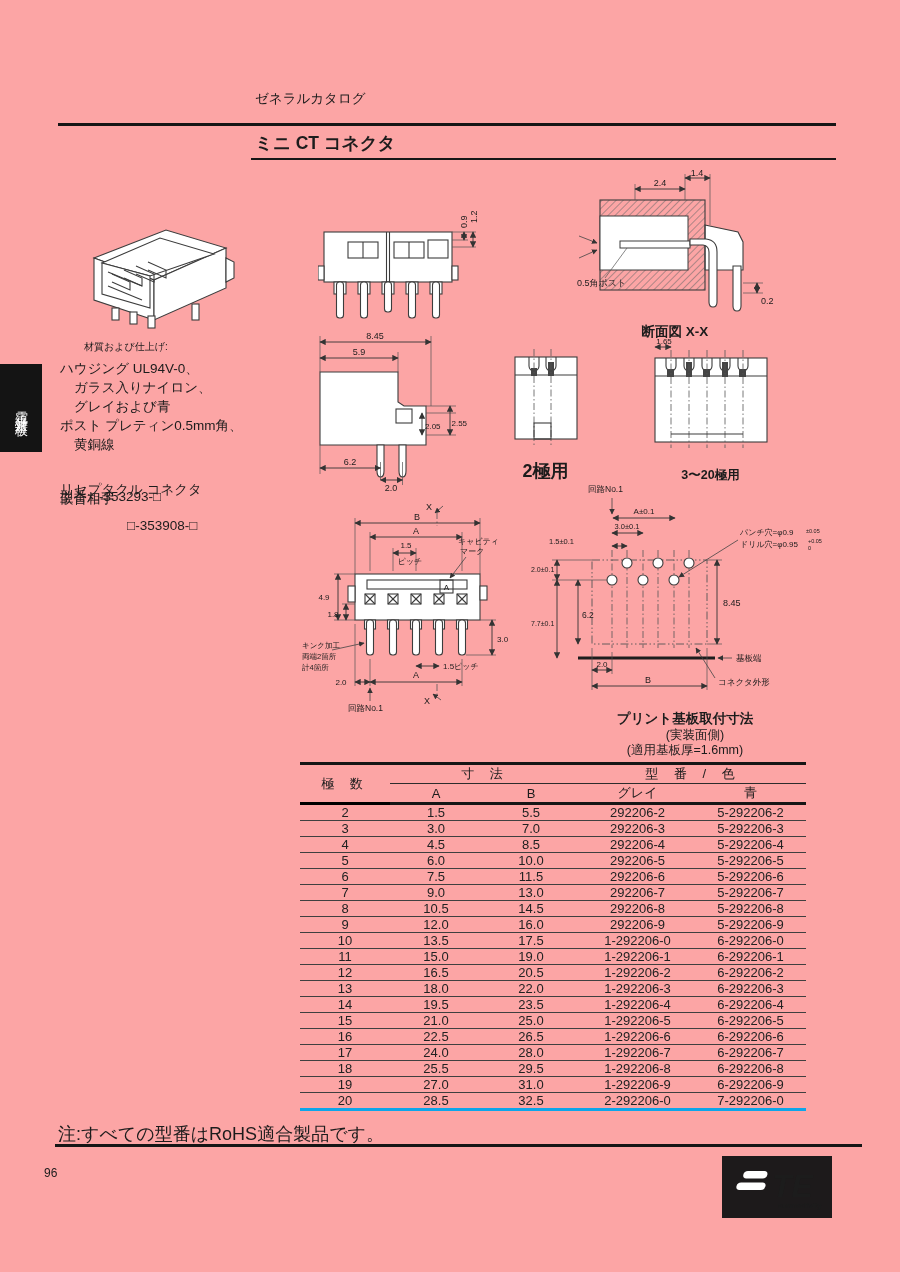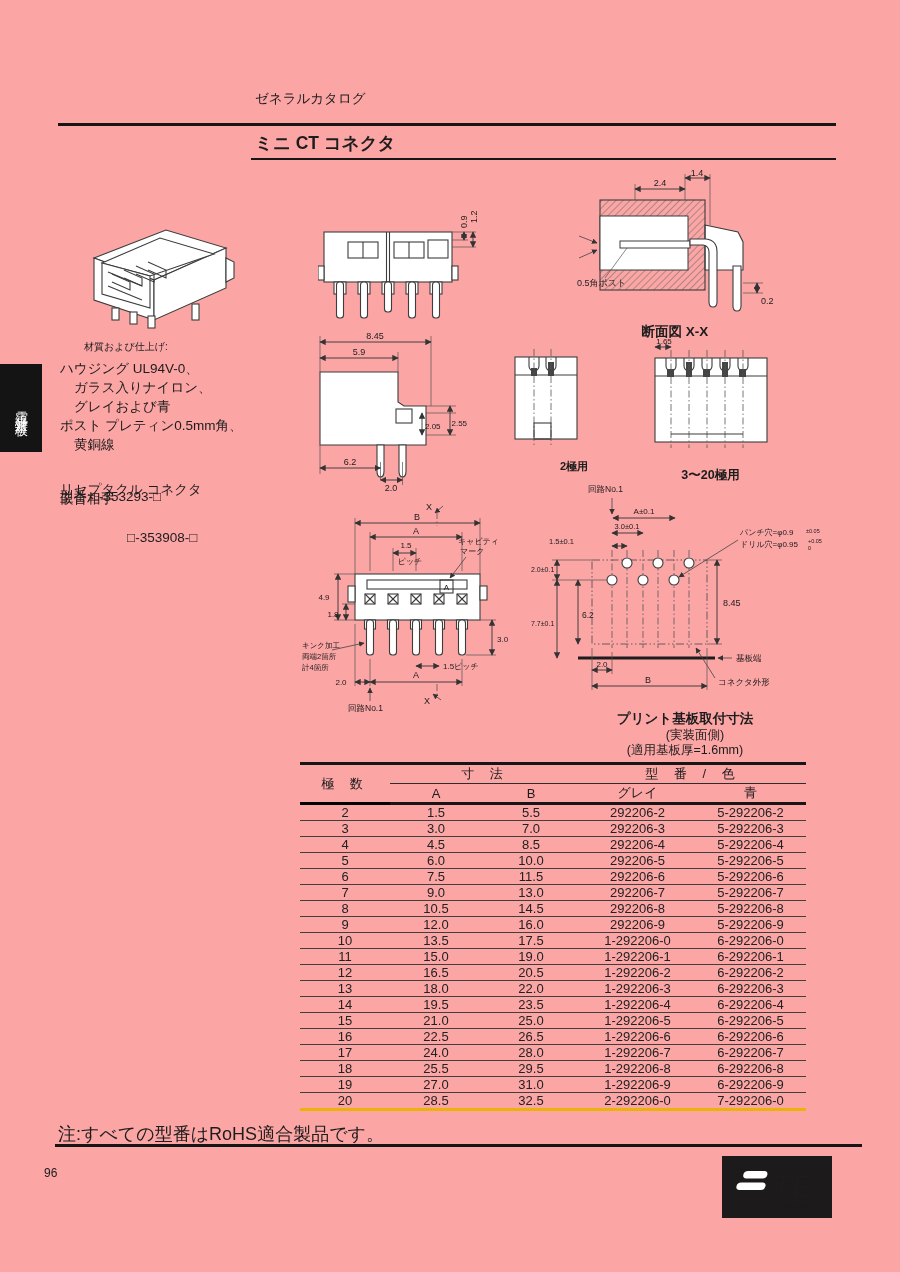--- a/index.html
+++ b/index.html
@@ -24,21 +24,21 @@
   .side-tab span{writing-mode:vertical-rl;color:#fff;font-size:13px;letter-spacing:3px;}
   
   .parts-table{position:absolute;left:300px;top:762px;width:506px;border-collapse:collapse;table-layout:fixed;}
   .parts-table th,.parts-table td{padding:0;text-align:center;font-weight:normal;}
   .parts-table thead th{font-size:13px;height:16px;}
   .parts-table thead tr.r1 th{border-top:3px solid #161616;}
   .parts-table thead th.span-h{border-bottom:1.5px solid #2c2c2c;letter-spacing:6px;}
   .parts-table thead tr.r2 th{border-bottom:3px solid #161616;}
   .parts-table thead th.poles-h{border-bottom:3px solid #000000;letter-spacing:6px;}
   .parts-table tbody td{font-size:13px;height:13.6px;border-bottom:1.8px solid #3f3f3f;color:#222;}
-  .parts-table tbody tr:last-child td{border-bottom:3px solid #eab308;}
+  .parts-table tbody tr:last-child td{border-bottom:3px solid #0ea5e9;}
 </style>
 </head>
 <body>
 
 <div class="page">
 
   <svg width="0" height="0" style="position:absolute">
     <defs>
       <marker id="ar" viewBox="0 0 10 10" refX="9" refY="5" markerWidth="7" markerHeight="7" orient="auto-start-reverse">
         <path d="M0,0 L10,5 L0,10 z" fill="#333"></path>
@@ -85,21 +85,21 @@
   <div class="abs" style="left:60px;top:340px;font-size:10px;margin-left:24px;">材質および仕上げ:</div>
   <div class="abs" style="left:60px;top:360px;font-size:13.5px;">ハウジング UL94V-0、</div>
   <div class="abs" style="left:74px;top:379px;font-size:13.5px;">ガラス入りナイロン、</div>
   <div class="abs" style="left:74px;top:398px;font-size:13.5px;text-align:center;">グレイおよび青</div>
   <div class="abs" style="left:60px;top:417px;font-size:13.5px;text-align:center;">ポスト プレティン0.5mm角、</div>
   <div class="abs" style="left:74px;top:436px;font-size:13.5px;">黄銅線</div>
 
   <div class="abs" style="left:60px;top:462px;font-size:13.5px;margin-top:28px;">嵌合相手</div>
   <div class="abs" style="left:60px;top:481px;font-size:13.5px;">リセプタクル コネクタ</div>
   <div class="abs" style="left:60px;top:488px;font-size:13.5px;">型番:□-353293-□</div>
-  <div class="abs" style="left:106px;top:530px;font-size:13.5px;padding-left:21px;">□-353908-□</div>
+  <div class="abs" style="left:106px;top:518px;font-size:13.5px;padding-left:21px;">□-353908-□</div>
 
   <svg class="abs" style="left:318px;top:190px;" width="160" height="140" viewBox="0 0 160 140">
     <rect class="lnf" x="6" y="42" width="128" height="50"></rect>
     <line class="ln" x1="68.5" y1="42" x2="68.5" y2="92"></line>
     <line class="ln" x1="71.5" y1="42" x2="71.5" y2="92"></line>
     <rect class="ln" x="30" y="52" width="30" height="16"></rect>
     <line class="ln" x1="45" y1="52" x2="45" y2="68"></line>
     <rect class="ln" x="76" y="52" width="30" height="16"></rect>
     <line class="ln" x1="91" y1="52" x2="91" y2="68"></line>
     <rect class="ln" x="110" y="50" width="20" height="18"></rect>
@@ -185,21 +185,21 @@
     <rect class="lnf" x="12" y="12" width="62" height="82"></rect>
     <path class="ln" d="M26,12 v9 a5,5 0 0 0 10,0 v-9"></path>
     <path class="ln" d="M43,12 v9 a5,5 0 0 0 10,0 v-9"></path>
     <line class="ln" x1="12" y1="30" x2="74" y2="30"></line>
     <rect x="28" y="23" width="6" height="8" fill="#444"></rect>
     <rect x="45" y="17" width="6" height="14" fill="#444"></rect>
     <line class="cl" x1="31" y1="4" x2="31" y2="100"></line>
     <line class="cl" x1="48" y1="4" x2="48" y2="100"></line>
     <rect class="ln" x="31" y="78" width="17" height="16"></rect>
   </svg>
-  <div class="cap" style="left:503px;top:450px;width:85px;font-size:11px;font-weight:600;text-align:right;">2極用</div>
+  <div class="cap" style="left:503px;top:450px;width:85px;font-size:18px;font-weight:600;">2極用</div>
 
   <svg class="abs" style="left:643px;top:336px;" width="135" height="120" viewBox="0 0 135 120">
     <rect class="lnf" x="12" y="22" width="112" height="84"></rect>
     <g class="ln">
       <path d="M23,22 v8 a5,5 0 0 0 10,0 v-8"></path>
       <path d="M41,22 v8 a5,5 0 0 0 10,0 v-8"></path>
       <path d="M59,22 v8 a5,5 0 0 0 10,0 v-8"></path>
       <path d="M77,22 v8 a5,5 0 0 0 10,0 v-8"></path>
       <path d="M95,22 v8 a5,5 0 0 0 10,0 v-8"></path>
     </g>

